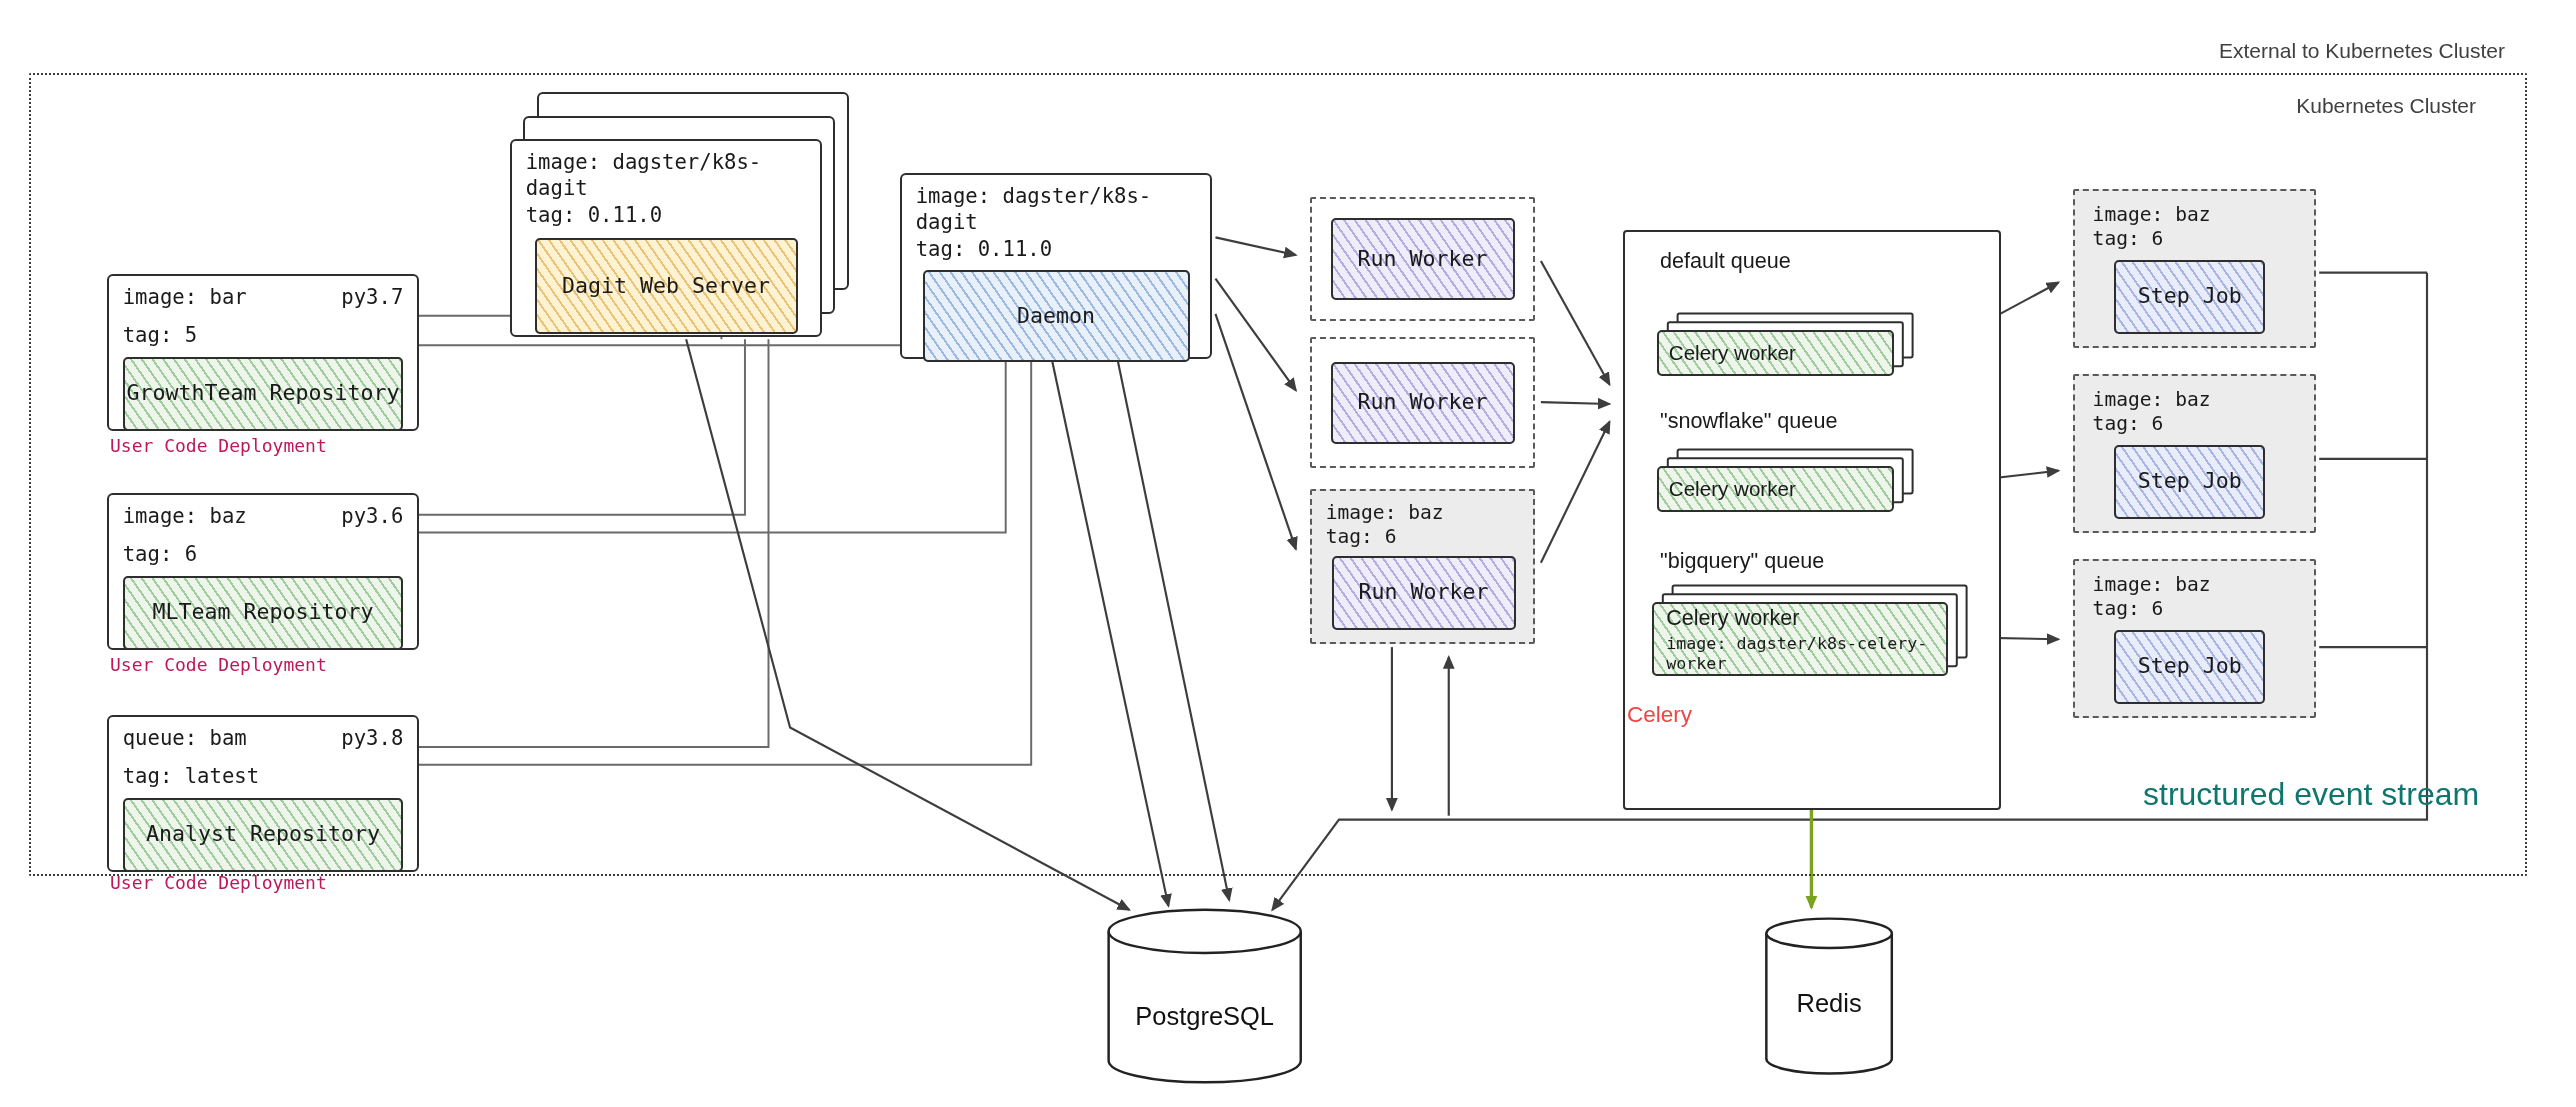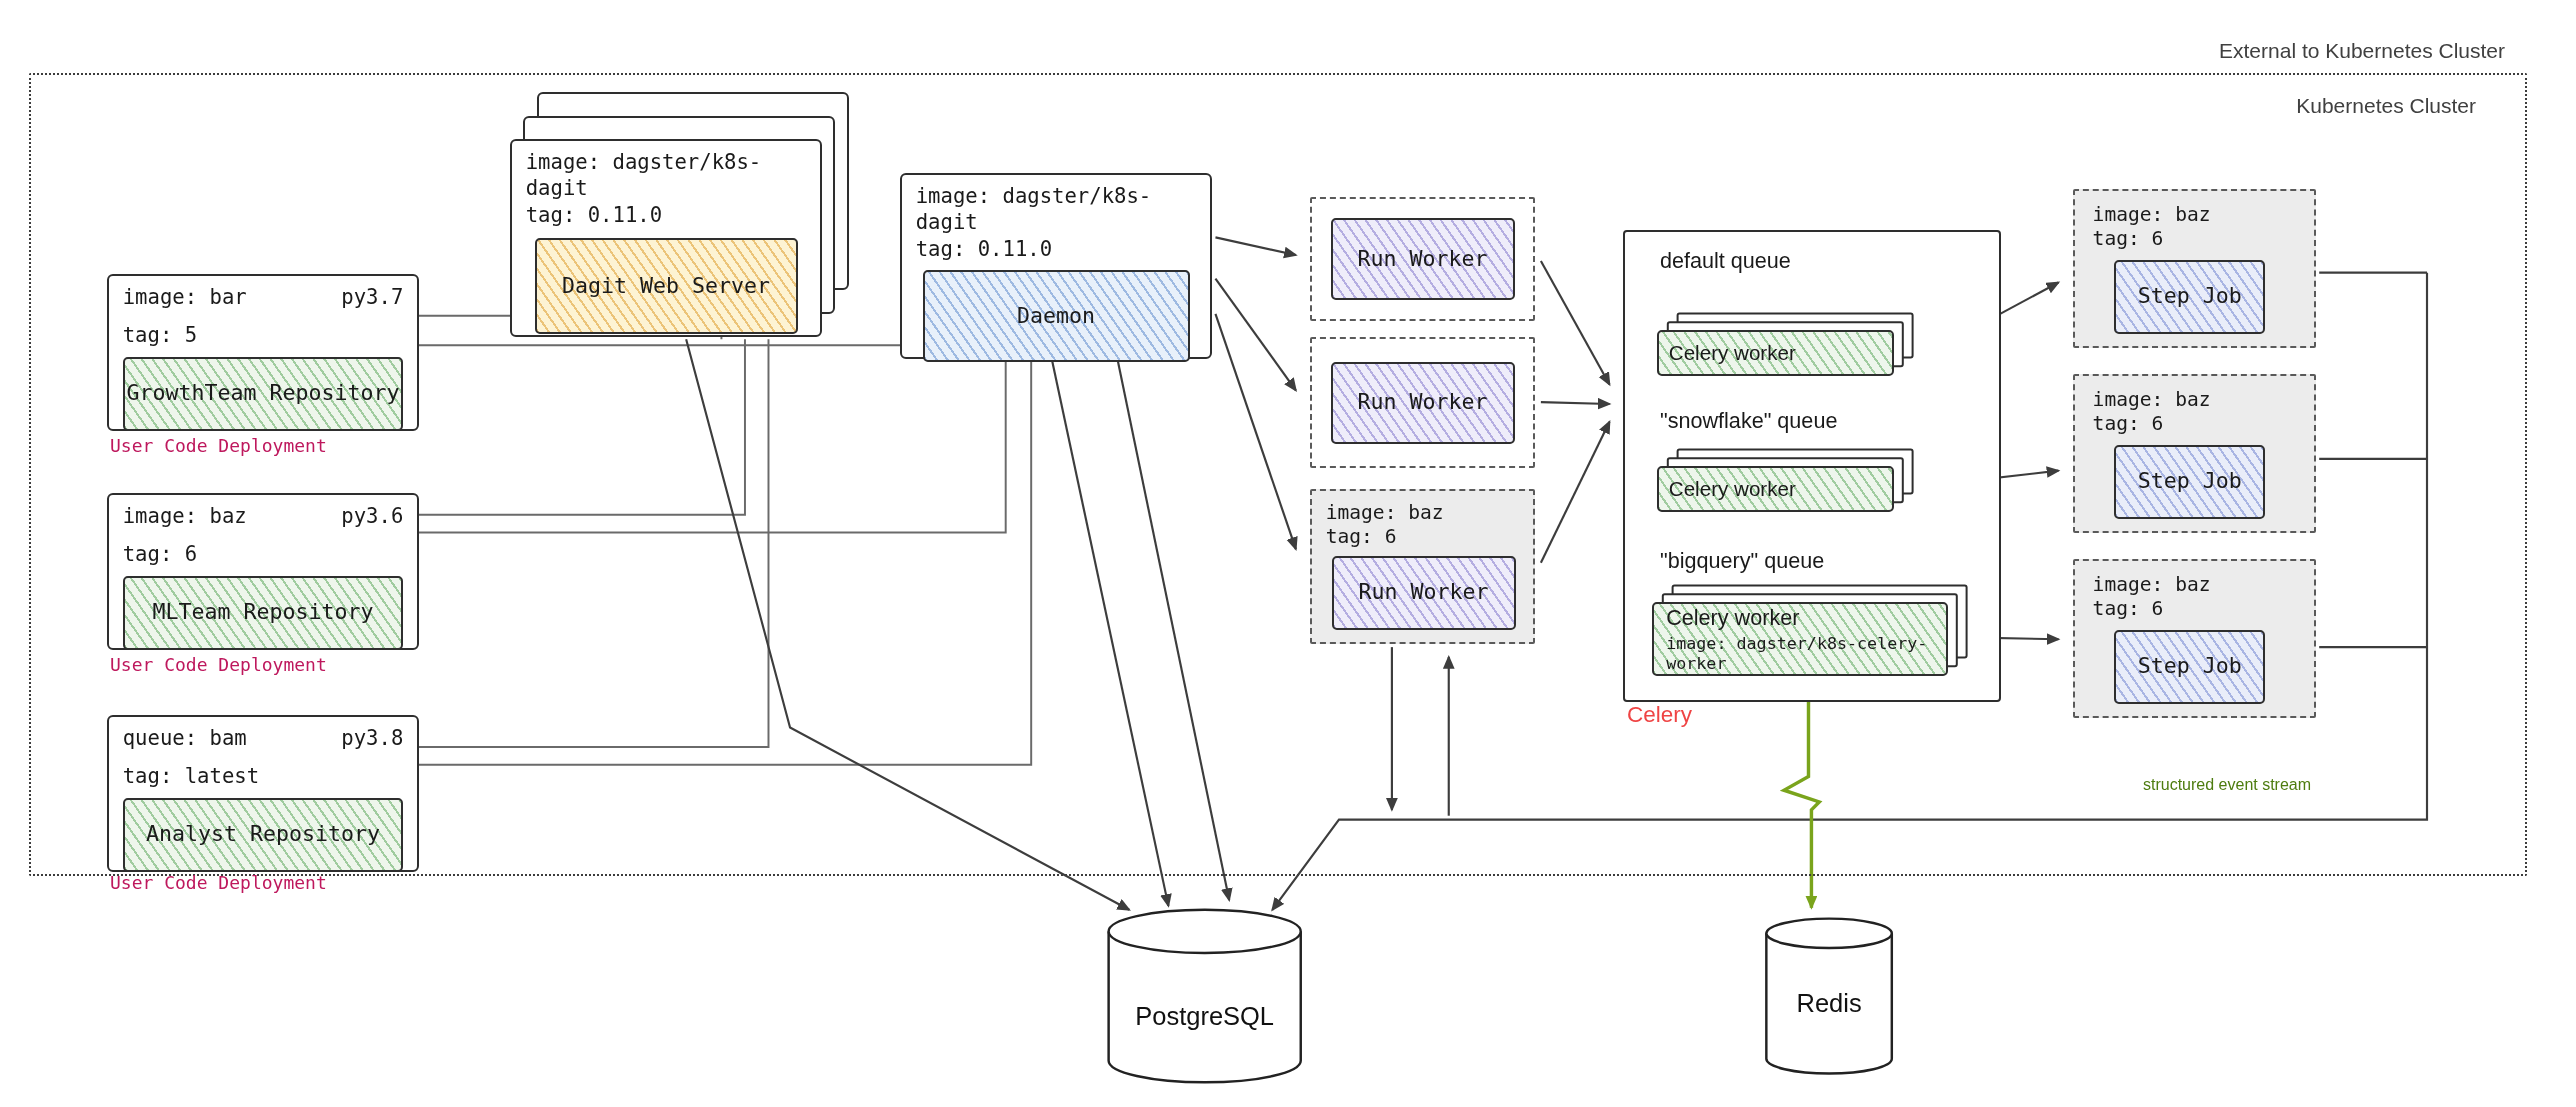--- a/index.html
+++ b/index.html
@@ -33,21 +33,21 @@
   .wstack{position:absolute}
   .backbox.small{inset:0;border-radius:2.9px}
   .chip.worker{position:absolute;inset:0;justify-content:flex-start;padding-left:9.8px;
                font-family:"Liberation Sans","DejaVu Sans",sans-serif;font-size:20.6px}
   .chip.workerbig{position:absolute;inset:0;flex-direction:column;align-items:flex-start;
                   justify-content:center;padding-left:11.8px;gap:2px;
                   font-family:"Liberation Sans","DejaVu Sans",sans-serif}
   .workerbig .l1{font-size:21.6px}
   .workerbig .l2{font-size:16.7px;font-family:"DejaVu Sans Mono","Liberation Mono",monospace}
   .celerycap{position:absolute;font-size:22.5px;color:#ef4444}
-  .evlabel{position:absolute;font-size:16px;color:#4d7c0f;white-space:nowrap}
+  .evlabel{position:absolute;font-size:32px;color:#0f766e;white-space:nowrap}
   .tagline{margin-top:12px}
   .repochip{height:74px;margin-top:7.8px}
   .dbtext{font-family:"Liberation Sans","DejaVu Sans",sans-serif;font-size:26px;fill:#111}
 </style>
 </head>
 <body>
 
 <div class="canvas">
 
   <svg class="wires" viewBox="0 0 2628 1130">
@@ -179,21 +179,21 @@
     </div>
   </div>
   <div class="dashed gray pad mono" style="left:1310px;top:489px;width:225px;height:155px">
     <div>image: baz</div>
     <div>tag: 6</div>
     <div class="chip purple" style="width:184px;height:74px;margin:5.9px 0 0 5.9px">
       <span>Run Worker</span>
     </div>
   </div>
 
-  <div class="panel" style="left:1623px;top:230px;width:378px;height:472px">
+  <div class="panel" style="left:1623px;top:230px;width:378px;height:580px">
     <div class="qlabel" style="left:35px;top:15.7px">default queue</div>
     <div class="wstack" style="left:32px;top:98px;width:237px;height:46px">
       <div class="backbox small" style="transform:translate(19.6px,-17.6px)"></div>
       <div class="backbox small" style="transform:translate(9.8px,-8.8px)"></div>
       <div class="chip green worker">
         <span>Celery worker</span>
       </div>
     </div>
 
     <div class="qlabel" style="left:35px;top:176px">"snowflake" queue</div>

